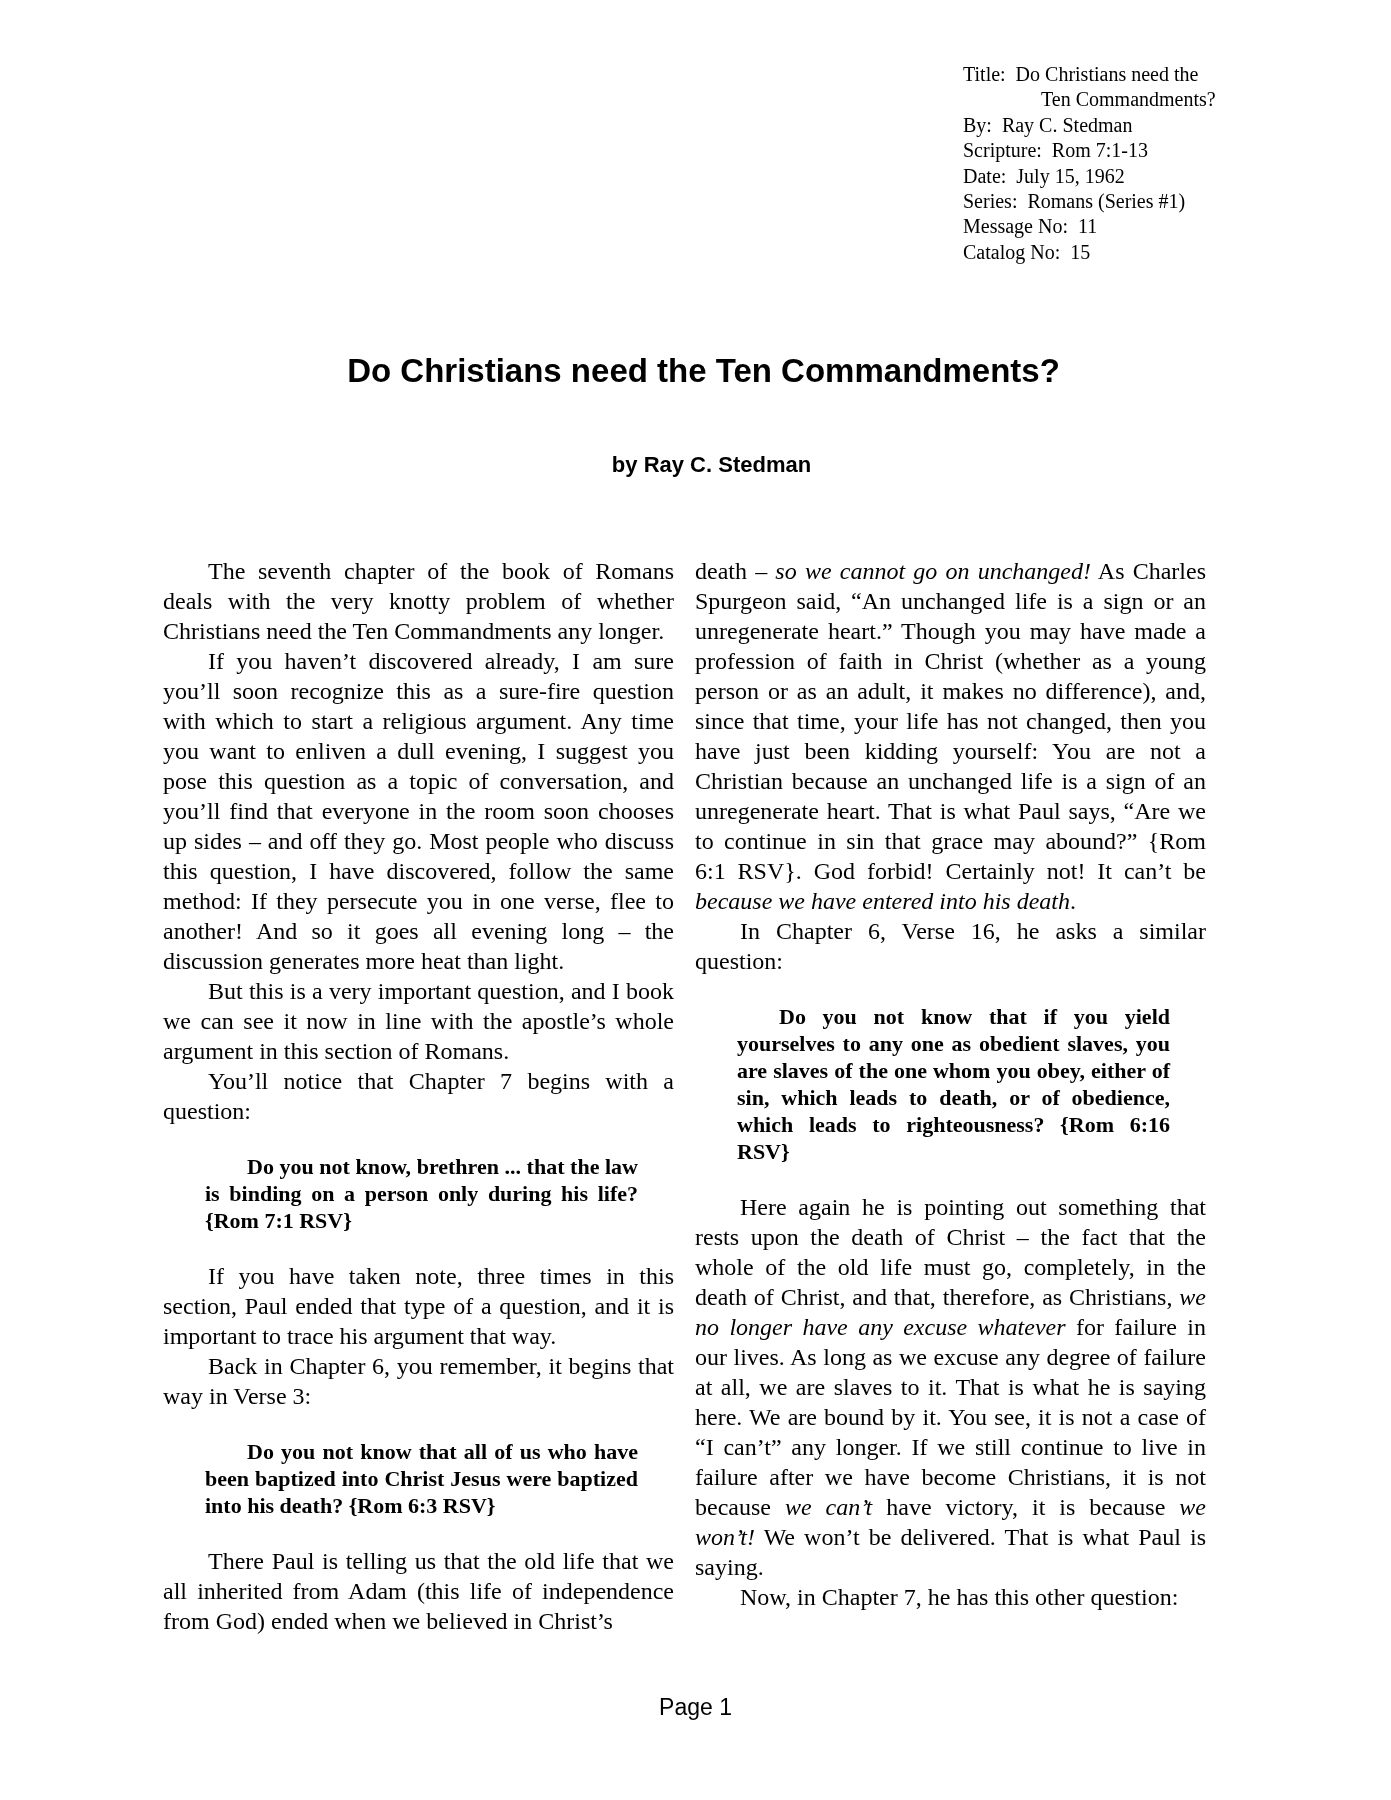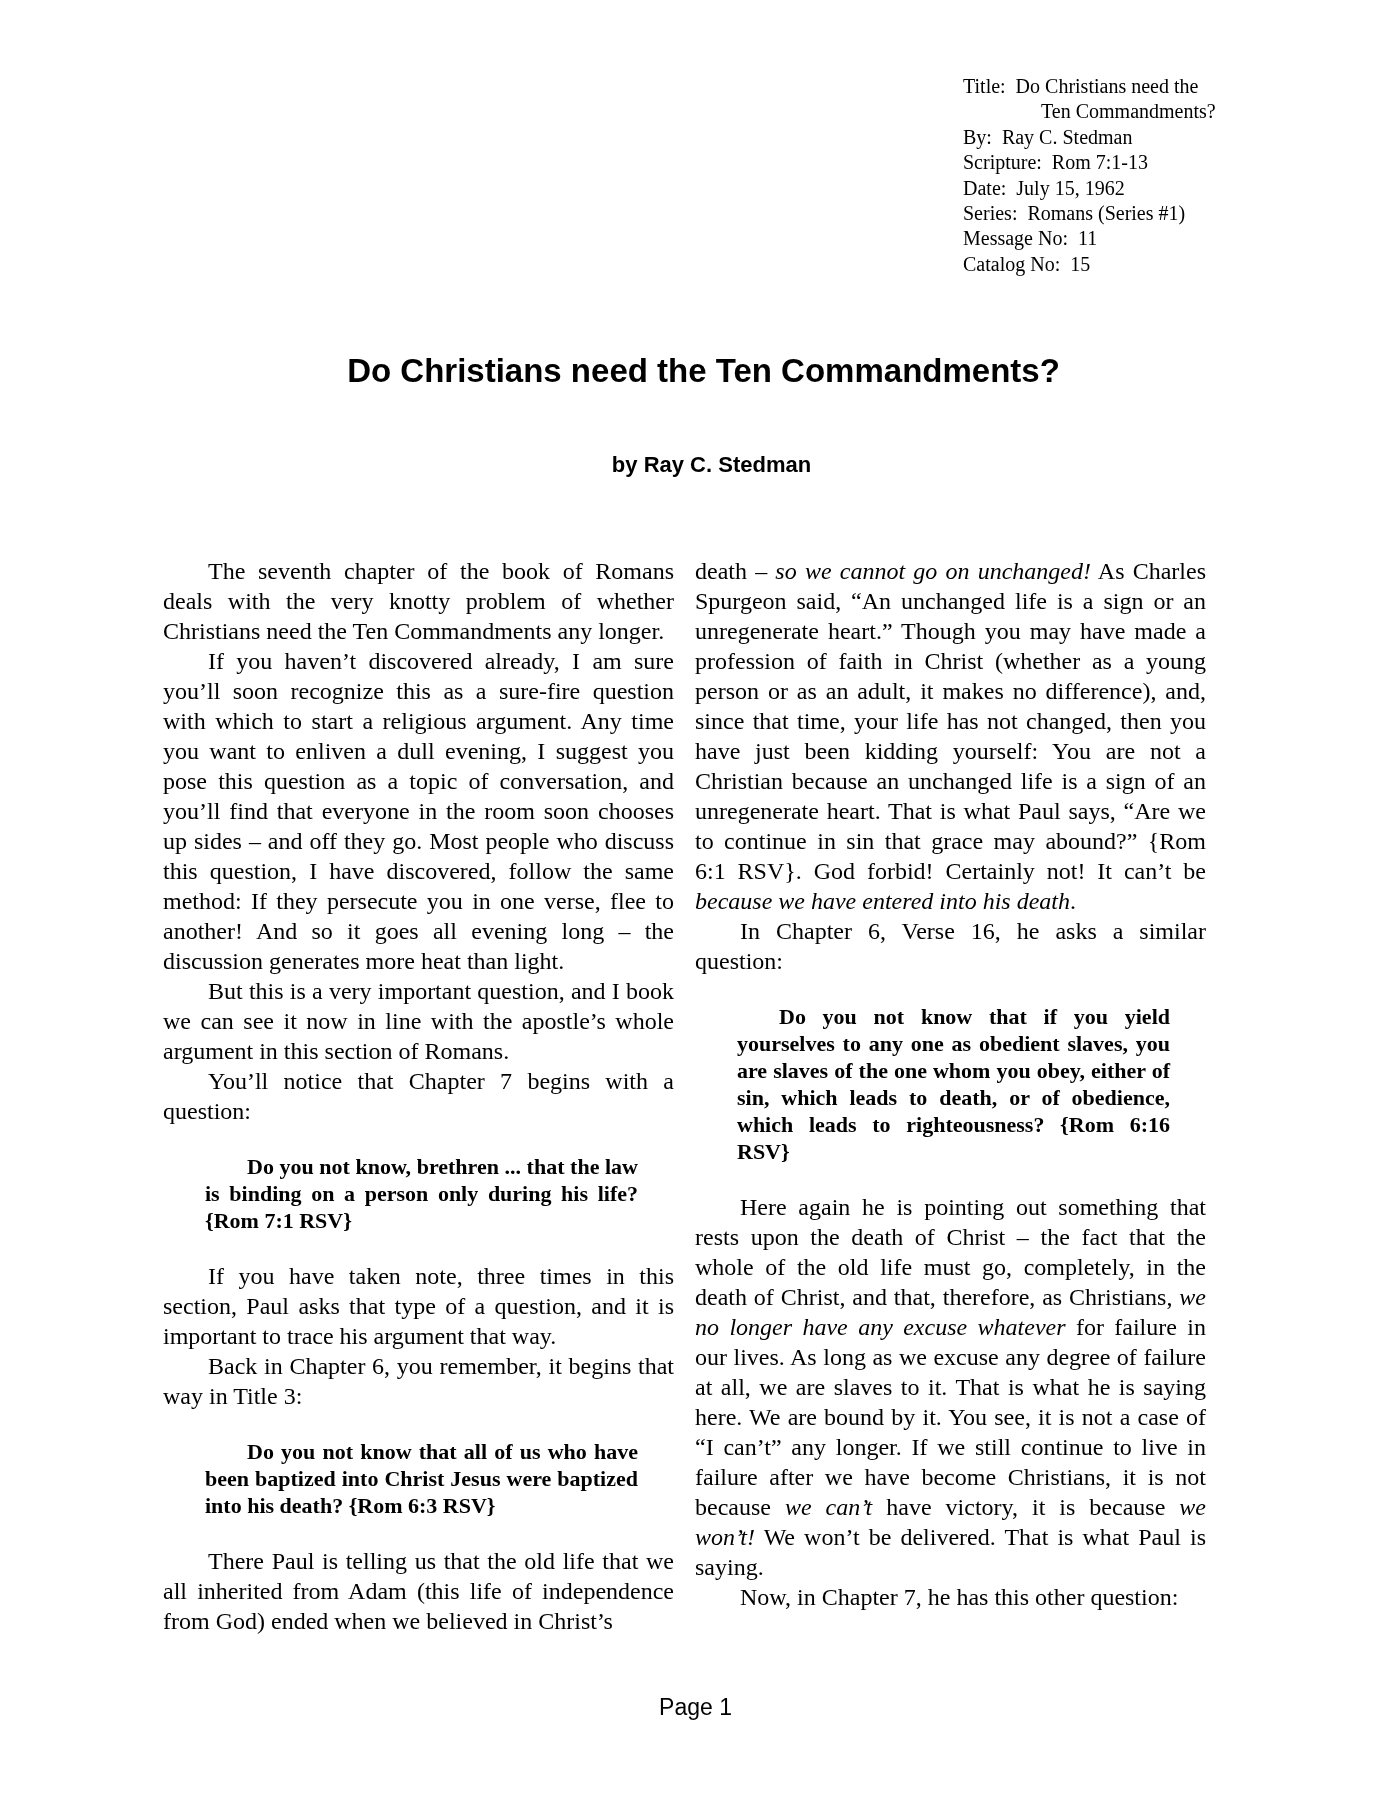--- a/index.html
+++ b/index.html
@@ -9,21 +9,21 @@
     color: #000000;
     font-family: "Liberation Serif", serif;
     position: relative;
     overflow: hidden;
   }
   .page { position: absolute; inset: 0; background: #ffffff; }
 
   
   .header-info {
     position: absolute;
-    left: 963px; top: 74px;
+    left: 963px; top: 62px;
     font-size: 20px;
     line-height: 25.4px;
     white-space: pre;
   }
   .hline { }
   .hindent { padding-left: 78px; }
 
   
   .doc-title {
     position: absolute;
@@ -91,22 +91,22 @@
 
   <h2 class="doc-byline">by Ray C. Stedman</h2>
 
   <div class="columns">
     <div class="col" id="left-col">
         <p class="para"><span>The seventh chapter of the book of Romans deals with the very knotty problem of whether Christians need the Ten Commandments any longer.</span></p>
         <p class="para"><span>If you haven’t discovered already, I am sure you’ll soon recognize this as a sure-fire question with which to start a religious argument.  Any time you want to enliven a dull evening, I suggest you pose this question as a topic of conversation, and you’ll find that everyone in the room soon chooses up sides – and off they go.  Most people who discuss this question, I have discovered, follow the same method:  If they persecute you in one verse, flee to another!  And so it goes all evening long – the discussion generates more heat than light.</span></p>
         <p class="para"><span>But this is a very important question, and I book we can see it now in line with the apostle’s whole argument in this section of Romans.</span></p>
         <p class="para"><span>You’ll notice that Chapter 7 begins with a question:</span></p>
         <div class="quote"><span>Do you not know, brethren ...  that the law is binding on a person only during his life? {Rom 7:1 RSV}</span></div>
-        <p class="para"><span>If you have taken note, three times in this section, Paul asks that type of a question, and it is important to trace his argument that way.</span></p>
-        <p class="para"><span>Back in Chapter 6, you remember, it begins that way in Title 3:</span></p>
+        <p class="para"><span>If you have taken note, three times in this section, Paul ended that type of a question, and it is important to trace his argument that way.</span></p>
+        <p class="para"><span>Back in Chapter 6, you remember, it begins that way in Verse 3:</span></p>
         <div class="quote"><span>Do you not know that all of us who have been baptized into Christ Jesus were baptized into his death? {Rom 6:3 RSV}</span></div>
         <p class="para"><span>There Paul is telling us that the old life that we all inherited from Adam (this life of independence from God) ended when we believed in Christ’s</span></p>
       </div>
     <div class="col" id="right-col">
         <p class="para no-indent"><span>death – </span><span class="italic">so we cannot go on unchanged!</span><span>  As Charles Spurgeon said, “An unchanged life is a sign or an unregenerate heart.”  Though you may have made a profession of faith in Christ (whether as a young person or as an adult, it makes no difference), and, since that time, your life has not changed, then you have just been kidding yourself: You are not a Christian because an unchanged life is a sign of an unregenerate heart.  That is what Paul says, “Are we to continue in sin that grace may abound?”  {Rom 6:1 RSV}.  God forbid! Certainly not!  It can’t be </span><span class="italic">because we have entered into his death</span><span>.</span></p>
         <p class="para"><span>In Chapter 6, Verse 16, he asks a similar question:</span></p>
         <div class="quote"><span>Do you not know that if you yield yourselves to any one as obedient slaves, you are slaves of the one whom you obey, either of sin, which leads to death, or of obedience, which leads to righteousness? {Rom 6:16 RSV}</span></div>
         <p class="para"><span>Here again he is pointing out something that rests upon the death of Christ – the fact that the whole of the old life must go, completely, in the death of Christ, and that, therefore, as Christians, </span><span class="italic">we no longer have any excuse whatever</span><span> for failure in our lives.  As long as we excuse any degree of failure at all, we are slaves to it.  That is what he is saying here.  We are bound by it.  You see, it is not a case of “I can’t” any longer.  If we still continue to live in failure after we have become Christians, it is not because </span><span class="italic">we can’t</span><span> have victory, it is because </span><span class="italic">we won’t!</span><span>  We won’t be delivered.  That is what Paul is saying.</span></p>
         <p class="para"><span>Now, in Chapter 7, he has this other question:</span></p>
       </div>

